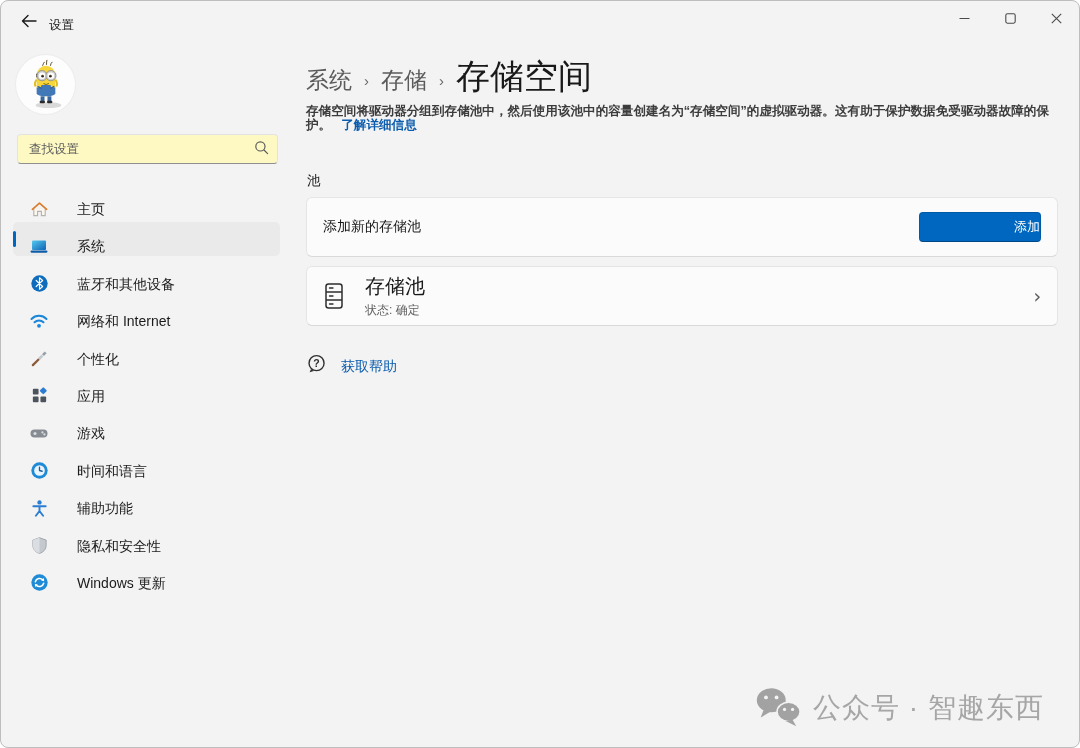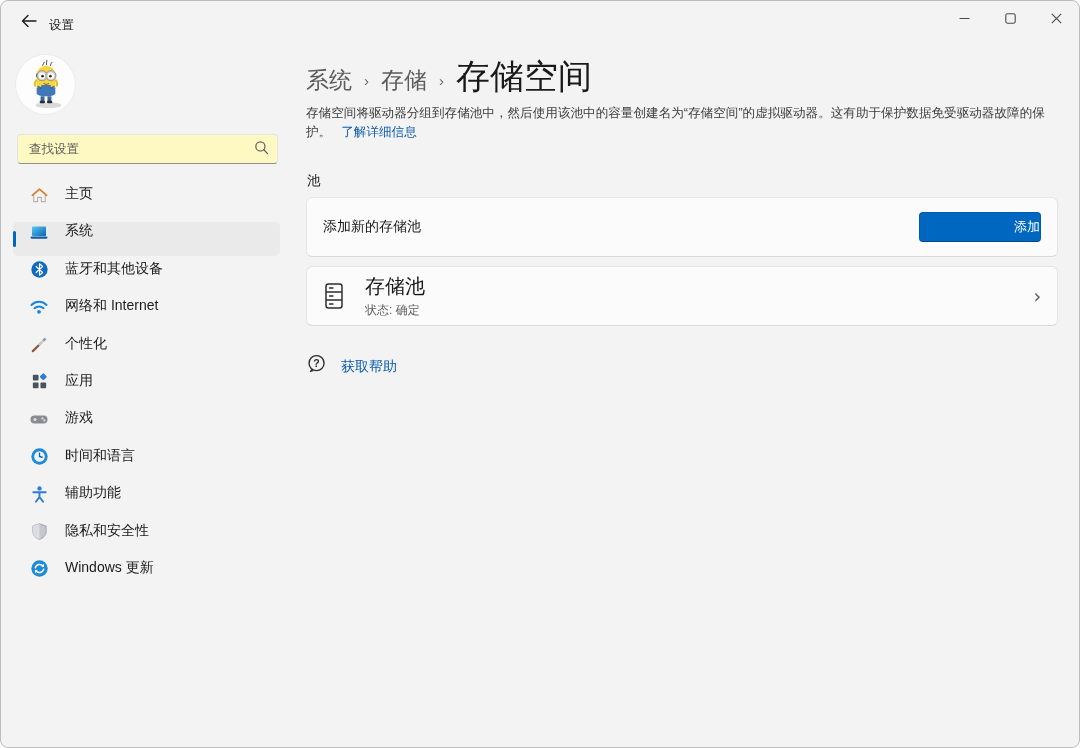--- a/index.html
+++ b/index.html
@@ -12,33 +12,33 @@
   .app-title { position:absolute; left:48px; top:16px; font-size:12.5px; color:#1b1b1b; }
   .caption-group { position:absolute; right:0; top:0; display:flex; }
   .caption-btn { width:46px; height:36px; display:grid; place-items:center; cursor:pointer; }
 
   
   .avatar { position:absolute; left:15px; top:54px; width:59px; height:59px; border-radius:50%; background:#fdfdfd; box-shadow:0 0 0 1px #ececec; overflow:hidden; }
   .search-box { position:absolute; left:16px; top:133px; width:261px; height:30px; background:#fef9c3; border:1px solid #e3e3e3; border-bottom:1px solid #8f8f8f; border-radius:4px; display:flex; align-items:center; padding:0 8px 0 11px; }
   .search-box input { flex:1; border:none; outline:none; background:transparent; font-size:12.5px; color:#1b1b1b; font-family:"Liberation Sans",sans-serif; }
   .search-box input::placeholder { color:#5d5d5d; opacity:1; }
   .nav { position:absolute; left:12px; top:184px; width:267px; }
-  .nav-item { position:relative; height:34px; margin-bottom:3.4px; display:flex; align-items:flex-start; gap:16px; padding-left:16px; border-radius:5px; cursor:pointer; }
+  .nav-item { position:relative; height:34px; margin-bottom:3.4px; display:flex; align-items:flex-end; gap:28px; padding-left:16px; border-radius:5px; cursor:pointer; }
   .nav-item .icon { width:20px; height:20px; flex:0 0 20px; display:grid; place-items:center; }
   .nav-item .label { font-size:14px; color:#1b1b1b; }
   .nav-item.selected { background:#eaeaea; }
   .nav-item.selected::before { content:""; position:absolute; left:0; top:9px; width:3px; height:16px; border-radius:2px; background:var(--accent,#0067c0); }
 
   
   .breadcrumb { position:absolute; left:305px; top:53px; display:flex; align-items:baseline; }
   .crumb { font-size:23px; color:#5b5b5b; cursor:pointer; }
   .crumb-sep { font-size:15px; color:#676767; padding:0 12px; position:relative; top:-2px; }
   .crumb-current { font-size:34px; font-weight:400; color:#191919; }
 
-  .desc { position:absolute; left:305px; top:103px; width:754px; font-size:12.6px; line-height:19px; color:#3c3c3c; }
+  .desc { position:absolute; left:305px; top:103px; width:754px; font-size:12.6px; line-height:14px; color:#3c3c3c;font-weight:bold; }
   .desc .link { color:#0b5cad; cursor:pointer; margin-left:10px; }
 
   .section-label { position:absolute; left:306px; top:171px; font-size:13.5px; color:#1b1b1b; }
 
   .card { position:absolute; left:305px; width:752px; height:60px; background:#fbfbfb; border:1px solid #e5e5e5; border-bottom-color:#d9d9d9; border-radius:6px; display:flex; align-items:center; padding:16px 16px; }
   .card1 { top:196px; }
   .card2 { top:265px; cursor:pointer; }
   .card-label { font-size:14px; color:#191919; flex:1; }
   .accent-btn { width:122px; height:30px; background:var(--accent,#0067c0); color:#fff; font-size:13px; border:1px solid rgba(0,0,0,.12); border-bottom-color:rgba(0,0,0,.3); border-radius:4px; cursor:pointer; font-family:"Liberation Sans",sans-serif;text-align:right; }
   .pool-icon { width:22px; height:28px; margin-right:20px; flex:0 0 22px; }
@@ -291,14 +291,27 @@
     <span>
       <svg width="22" height="23" viewBox="0 0 24 25">
           <circle cx="11.5" cy="11" r="8.2" fill="none" stroke="#2e2e2e" stroke-width="1.5"></circle>
           <path d="M5.5 17.5 L4 21 L8.5 19.5" fill="#2e2e2e"></path>
           <text x="11.5" y="15" text-anchor="middle" font-size="11.5" font-weight="bold" fill="#2e2e2e" font-family="Liberation Sans, sans-serif">?</text>
         </svg>
     </span>
     <span class="help-link">获取帮助</span>
   </div>
 
+  <div class="watermark">
+    <svg width="50" height="46" viewBox="0 0 52 46">
+      <ellipse cx="19" cy="15" rx="15" ry="12.5" fill="#a2a2a2"></ellipse>
+      <polygon points="11,25 8,33 18,27" fill="#a2a2a2"></polygon>
+      <circle cx="13.5" cy="12" r="2" fill="#f3f3f3"></circle>
+      <circle cx="24.5" cy="12" r="2" fill="#f3f3f3"></circle>
+      <ellipse cx="37" cy="27" rx="12" ry="10" fill="#a2a2a2" stroke="#f3f3f3" stroke-width="1.6"></ellipse>
+      <polygon points="41,35 45,42 34,36.5" fill="#a2a2a2"></polygon>
+      <circle cx="32.8" cy="24.5" r="1.7" fill="#f3f3f3"></circle>
+      <circle cx="41.2" cy="24.5" r="1.7" fill="#f3f3f3"></circle>
+    </svg>
+    <span class="watermark-text">公众号 · 智趣东西</span>
+  </div>
 
 </div>
 
 </body></html>

